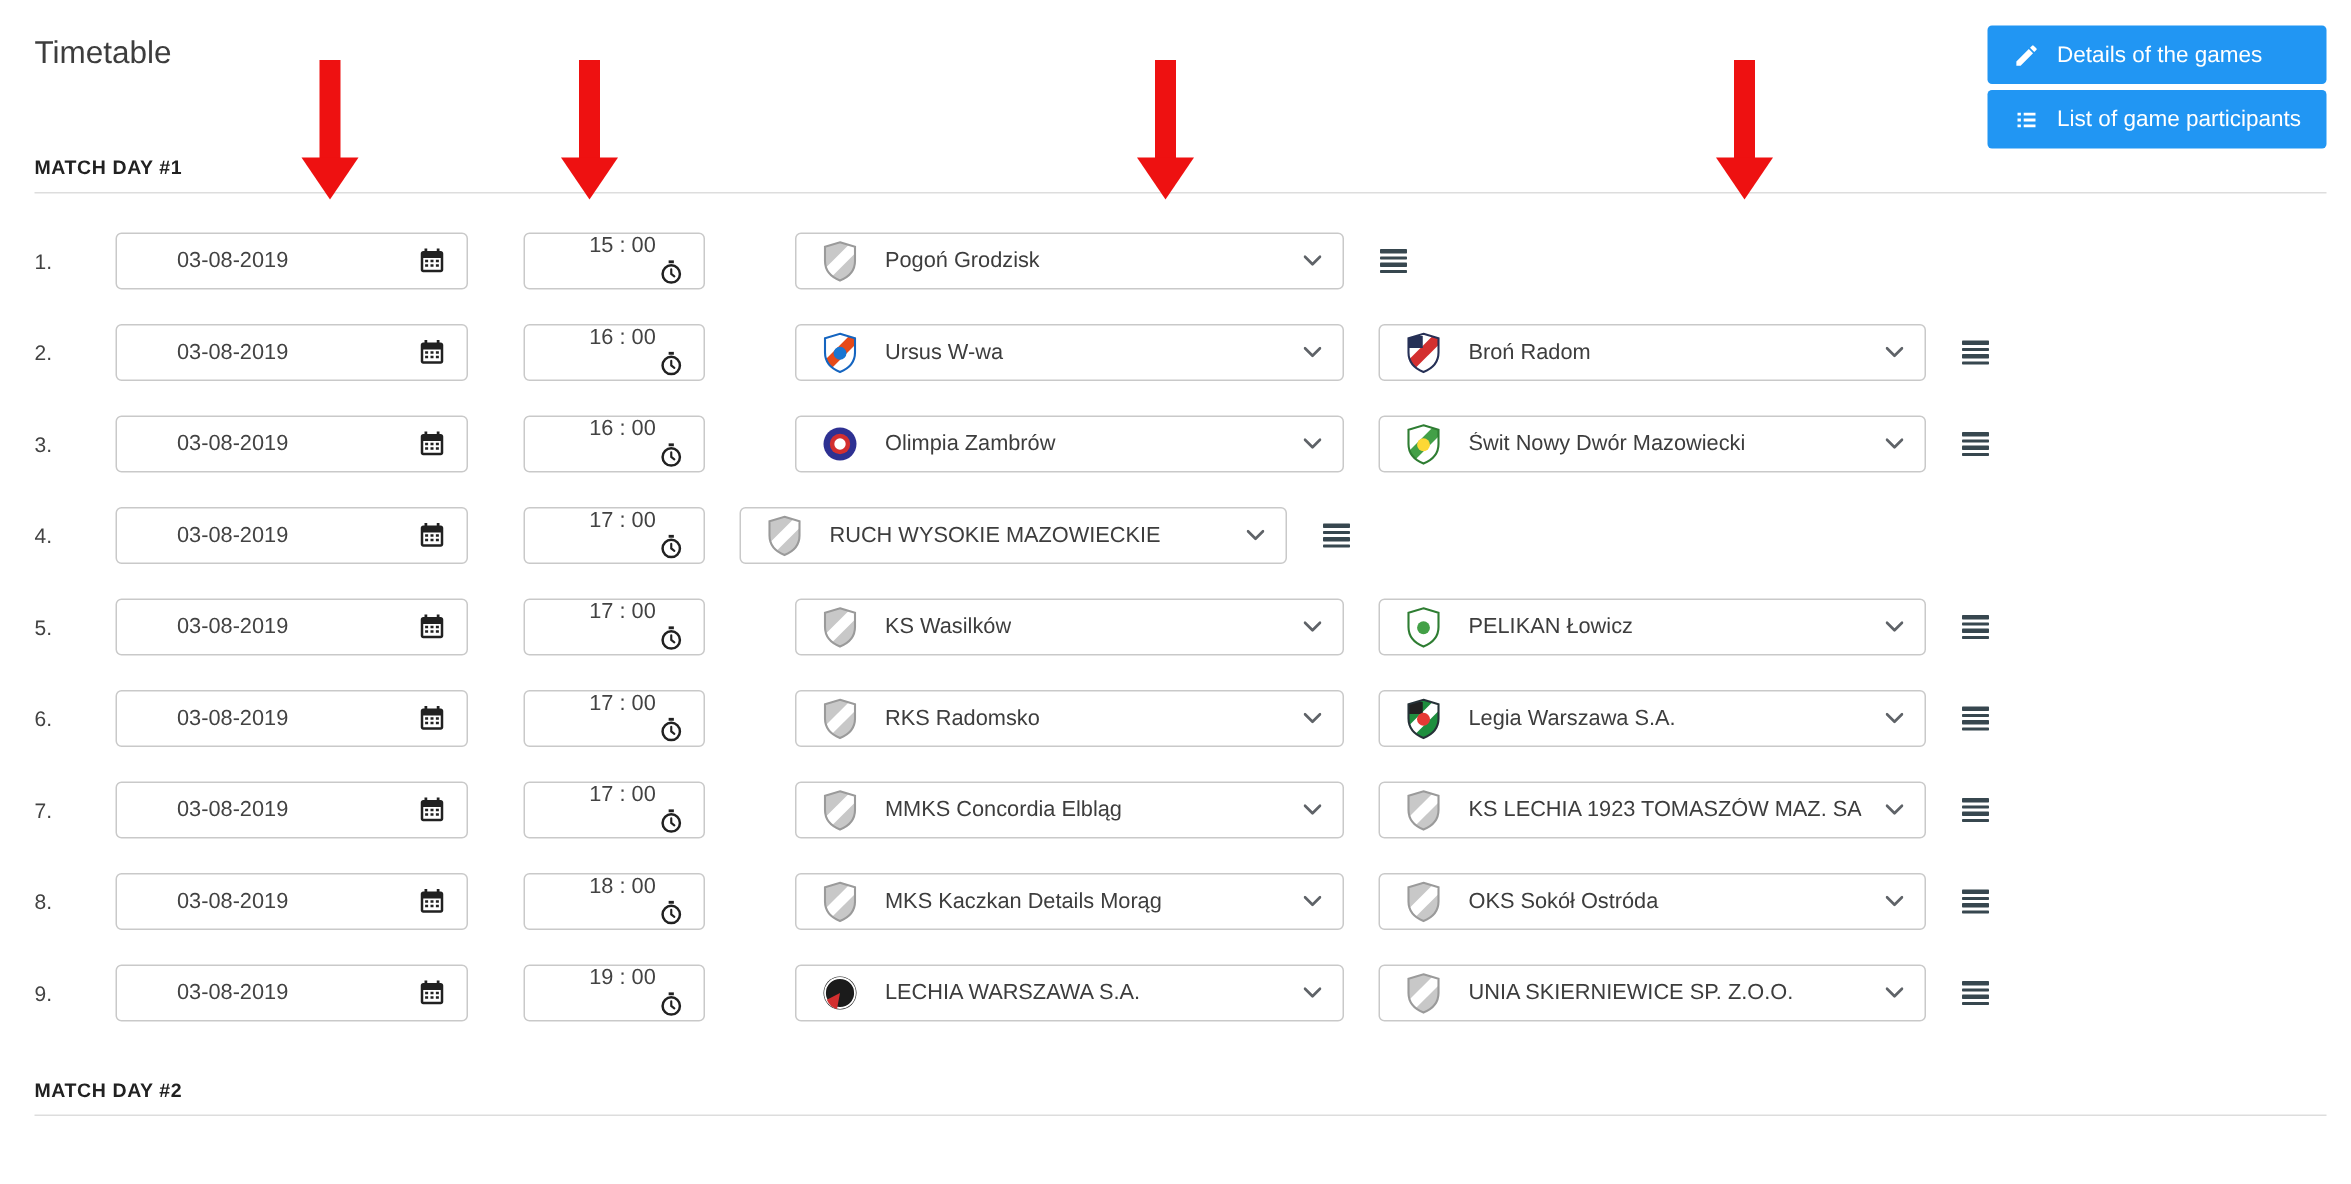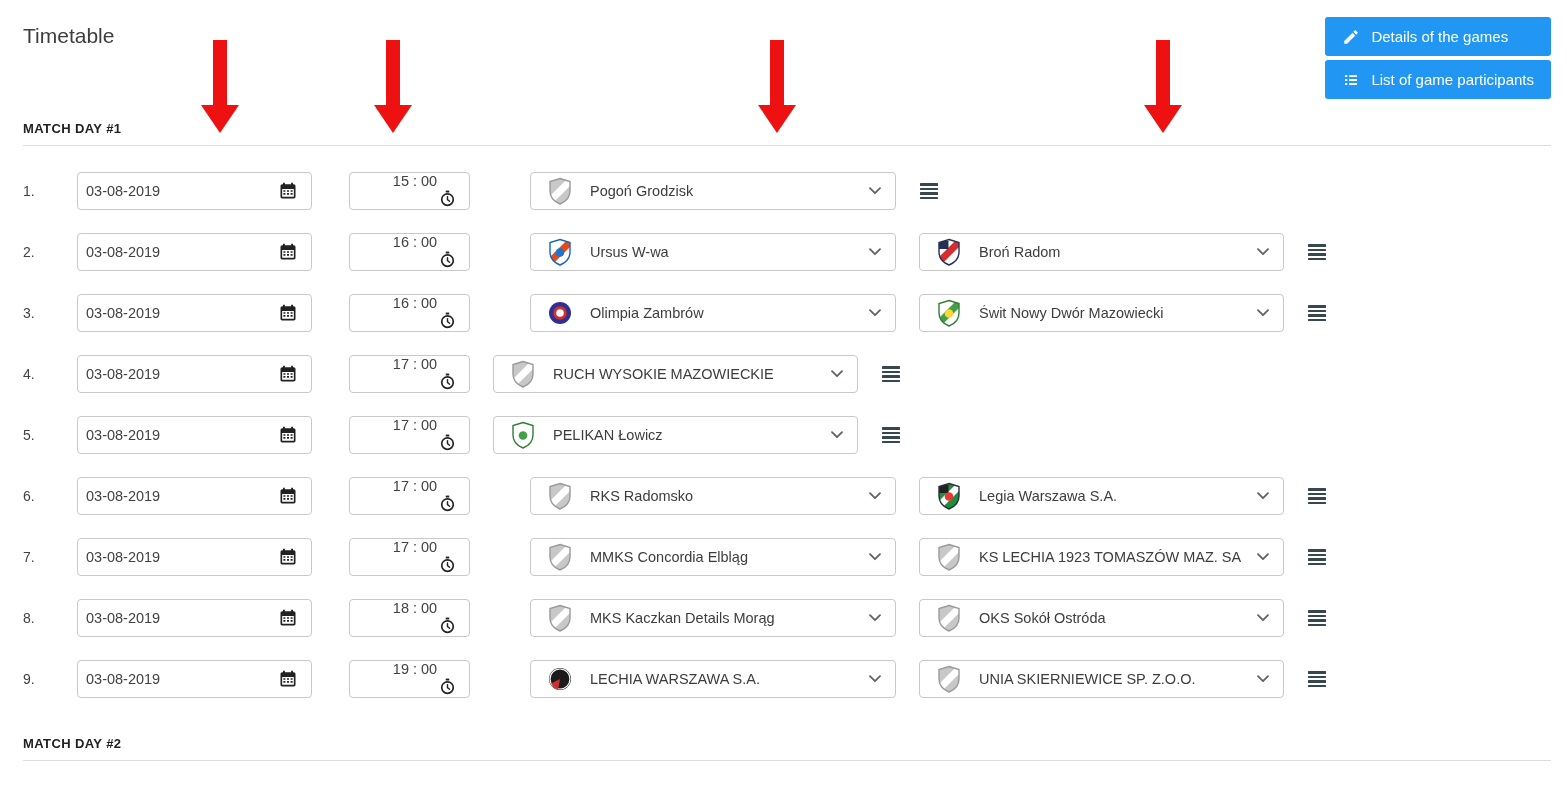--- a/index.html
+++ b/index.html
@@ -16,30 +16,30 @@
     background:var(--accent);color:#fff;border:none;border-radius:3px;height:39px;
     display:flex;align-items:center;gap:11px;padding:0 17px;font-size:15px;cursor:pointer;
     font-family:"Liberation Sans", sans-serif;
   }
 
   .red-arrow{position:absolute;top:40px;width:38px;height:93px;z-index:1;}
   .red-arrow .shaft{position:absolute;left:12px;top:0;width:14px;height:66px;background:var(--arrow);}
   .red-arrow .head{position:absolute;left:0;top:65px;width:0;height:0;
     border-left:19px solid transparent;border-right:19px solid transparent;border-top:28px solid var(--arrow);}
 
-  .content{position:absolute;left:23px;right:16px;top:121px;}
+  .content{position:absolute;left:23px;right:16px;top:104px;}
   .section-label{font-size:13px;font-weight:700;color:#212121;letter-spacing:.4px;}
   .divider{border-bottom:1px solid #dddddd;margin-top:9px;}
   .rows{margin-top:26px;}
 
   .row{display:flex;align-items:center;height:38px;margin-bottom:23px;}
   .row-num{width:54px;font-size:14px;color:#424242;}
   .box{border:1px solid var(--border);border-radius:4px;height:38px;box-sizing:border-box;
        display:flex;align-items:center;background:#fff;cursor:pointer;}
-  .date-box{width:235px;padding:0 13px 0 8px;}
+  .date-box{width:235px;padding:0 13px 0 40px;}
   .time-box{width:121px;margin-left:37px;padding:0 12px 0 23px;flex-direction:column;}
   .val{font-size:14.5px;color:#424242;white-space:nowrap;}
   .box .icon-right{margin-left:auto;display:flex;align-items:center;}
   .team-box{width:366px;margin-left:60px;padding:0 14px 0 16px;}
   .team-box.away{width:365px;margin-left:23px;}
   .team-logo{width:26px;height:28px;display:flex;align-items:center;flex:0 0 26px;}
   .team-name{margin-left:17px;font-size:14.5px;color:#3d3d3d;white-space:nowrap;overflow:hidden;}
   .chevron{margin-left:auto;display:flex;align-items:center;}
   .drag-handle{margin-left:24px;width:18px;display:flex;flex-direction:column;gap:2px;cursor:grab;}
   .drag-handle span{display:block;height:2.5px;background:#37474f;border-radius:.5px;}
@@ -351,20 +351,42 @@
     <div class="box time-box">
       <span class="val">17 : 00</span>
       <span class="icon-right">
         <svg width="19" height="19" viewBox="0 0 24 24">
               <rect x="9.8" y="2" width="4.4" height="2.4" fill="#212121"></rect>
               <circle cx="12" cy="13.4" r="7.3" fill="none" stroke="#212121" stroke-width="2.1"></circle>
               <path d="M12 9.6v3.8l2.6 2" fill="none" stroke="#212121" stroke-width="1.8" stroke-linecap="round"></path>
             </svg>
       </span>
     </div>
+    <div class="box team-box home">
+      <span class="team-logo">
+            <svg width="26" height="28" viewBox="0 0 26 28">
+              <defs>
+                <clipPath id="lc7">
+                  <path d="M13 1.5 L23 4.5 V14 C23 20.5 18.5 24.8 13 27 C7.5 24.8 3 20.5 3 14 V4.5 Z"></path>
+                </clipPath>
+              </defs>
+              <path d="M13 1.5 L23 4.5 V14 C23 20.5 18.5 24.8 13 27 C7.5 24.8 3 20.5 3 14 V4.5 Z" fill="#c8c8c8"></path>
+              <g clip-path="url(#lc7)">
+                <rect x="-8" y="10.5" width="44" height="7" fill="#ffffff" transform="rotate(-45 13 14)"></rect>
+              </g>
+              <path d="M13 1.5 L23 4.5 V14 C23 20.5 18.5 24.8 13 27 C7.5 24.8 3 20.5 3 14 V4.5 Z" fill="none" stroke="#9a9a9a" stroke-width="1.4"></path>
+            </svg>
+          </span>
+      <span class="team-name">KS Wasilków</span>
+      <span class="chevron">
+        <svg width="12" height="8" viewBox="0 0 12 8">
+              <path d="M1 1.2l5 5 5-5" fill="none" stroke="#5f6368" stroke-width="1.8" stroke-linecap="round" stroke-linejoin="round"></path>
+            </svg>
+      </span>
+    </div>
     <div class="box team-box away">
       <span class="team-logo">
             <svg width="26" height="28" viewBox="0 0 26 28">
               <defs>
                 <clipPath id="lc8">
                   <path d="M13 1.5 L23 4.5 V14 C23 20.5 18.5 24.8 13 27 C7.5 24.8 3 20.5 3 14 V4.5 Z"></path>
                 </clipPath>
               </defs>
               <path d="M13 1.5 L23 4.5 V14 C23 20.5 18.5 24.8 13 27 C7.5 24.8 3 20.5 3 14 V4.5 Z" fill="#ffffff"></path>
               <circle cx="13" cy="14.5" r="4.3" fill="#43a047"></circle>

